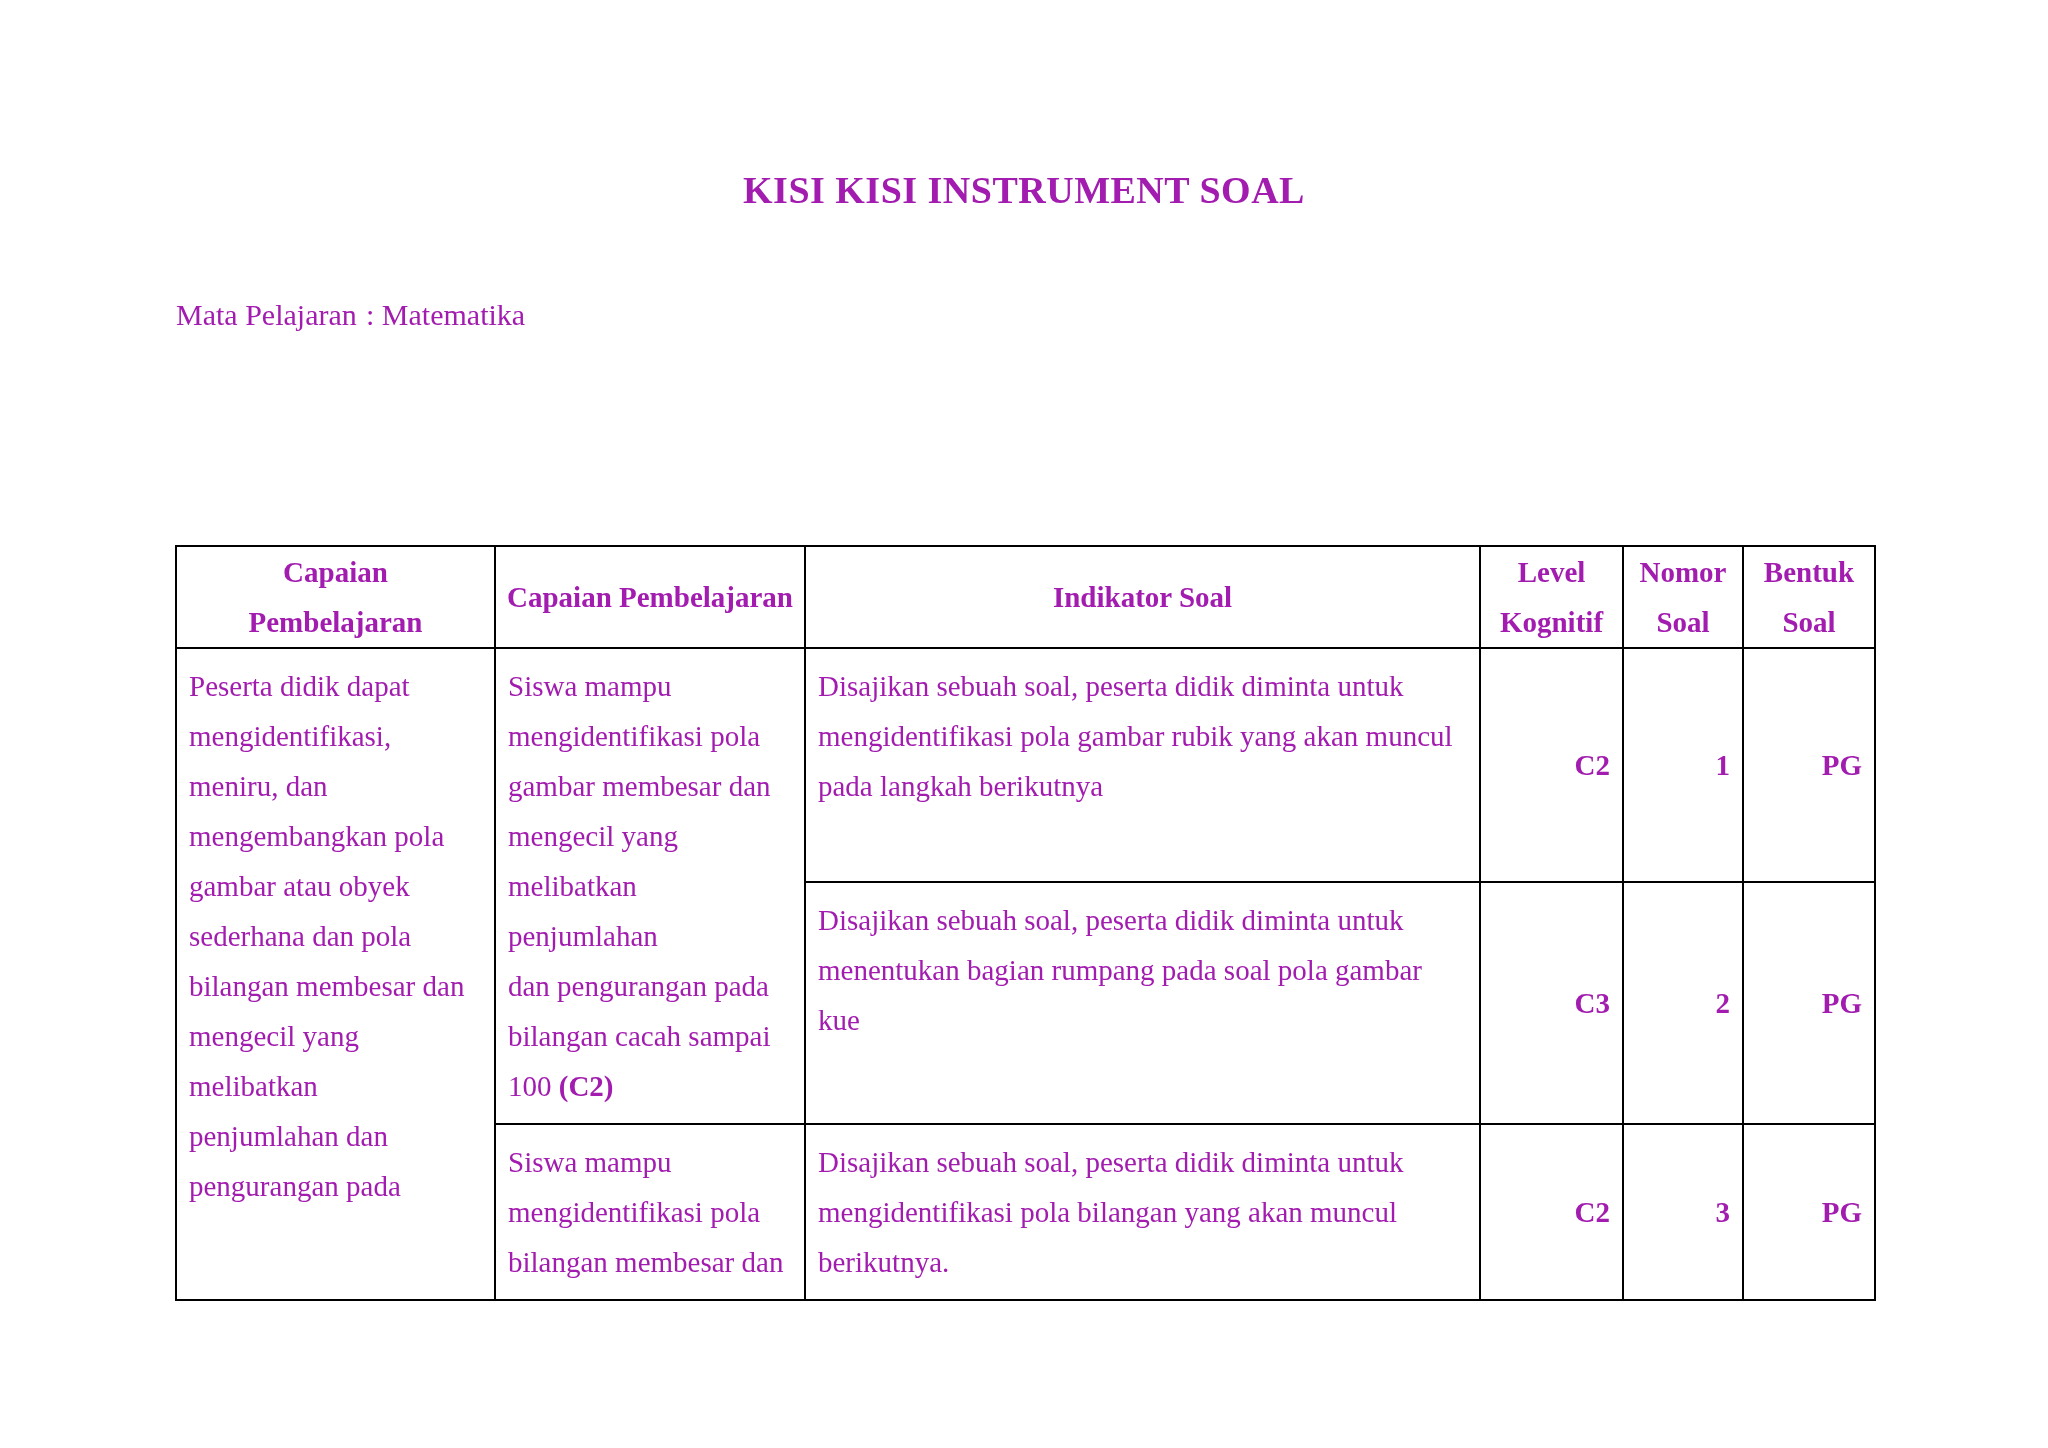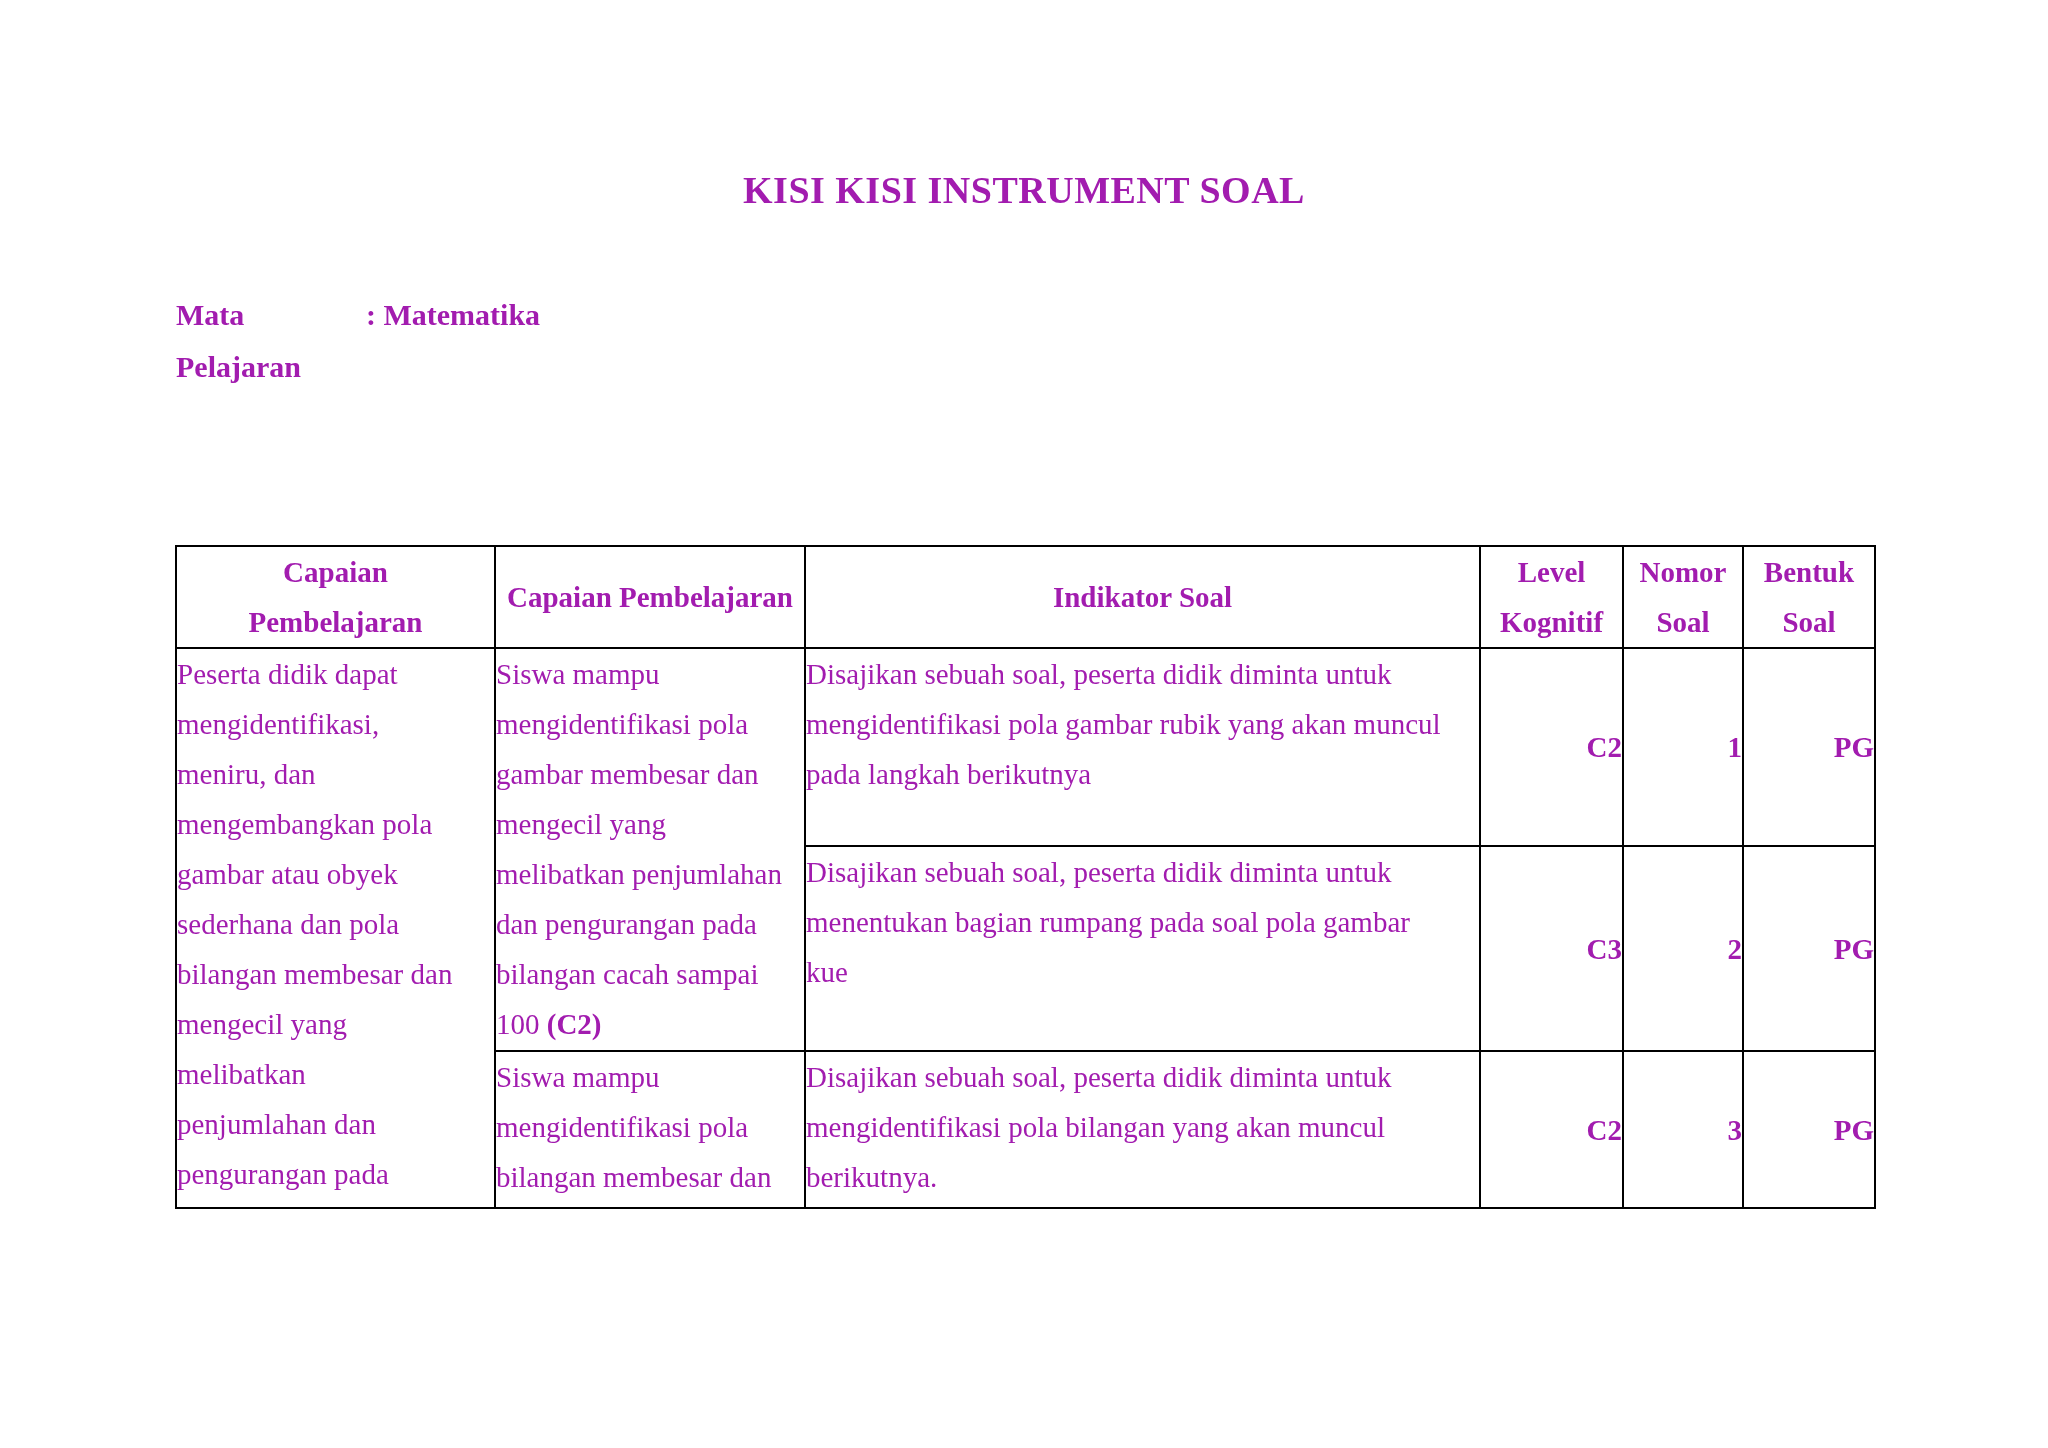--- a/index.html
+++ b/index.html
@@ -28,37 +28,37 @@
     line-height: 1.1;
     letter-spacing: 0.5px;
   }
   .meta-block {
     position: absolute;
     left: 176px;
     top: 289px;
     font-size: 30px;
     line-height: 51.5px;
   }
-  .meta-row { display: flex; font-weight: bold; }
+  .meta-row { display: flex; }
   .meta-label { flex: 0 0 190px; width: 190px; }
   .meta-value { white-space: pre; }
 
   table.kisi {
     position: absolute;
     left: 175px;
     top: 545px;
     width: 1699px;
     border-collapse: collapse;
     table-layout: fixed;
     font-size: 29px;
     line-height: 50px;
   }
   table.kisi th, table.kisi td {
     border: 2.5px solid #000000;
-    padding: 0;
+    padding: 12px;
     overflow: hidden;
   }
   table.kisi th {
     font-weight: bold;
     text-align: center;
     vertical-align: middle;
     white-space: pre-line;
     padding: 0 2px;
   }
   td.txt {

